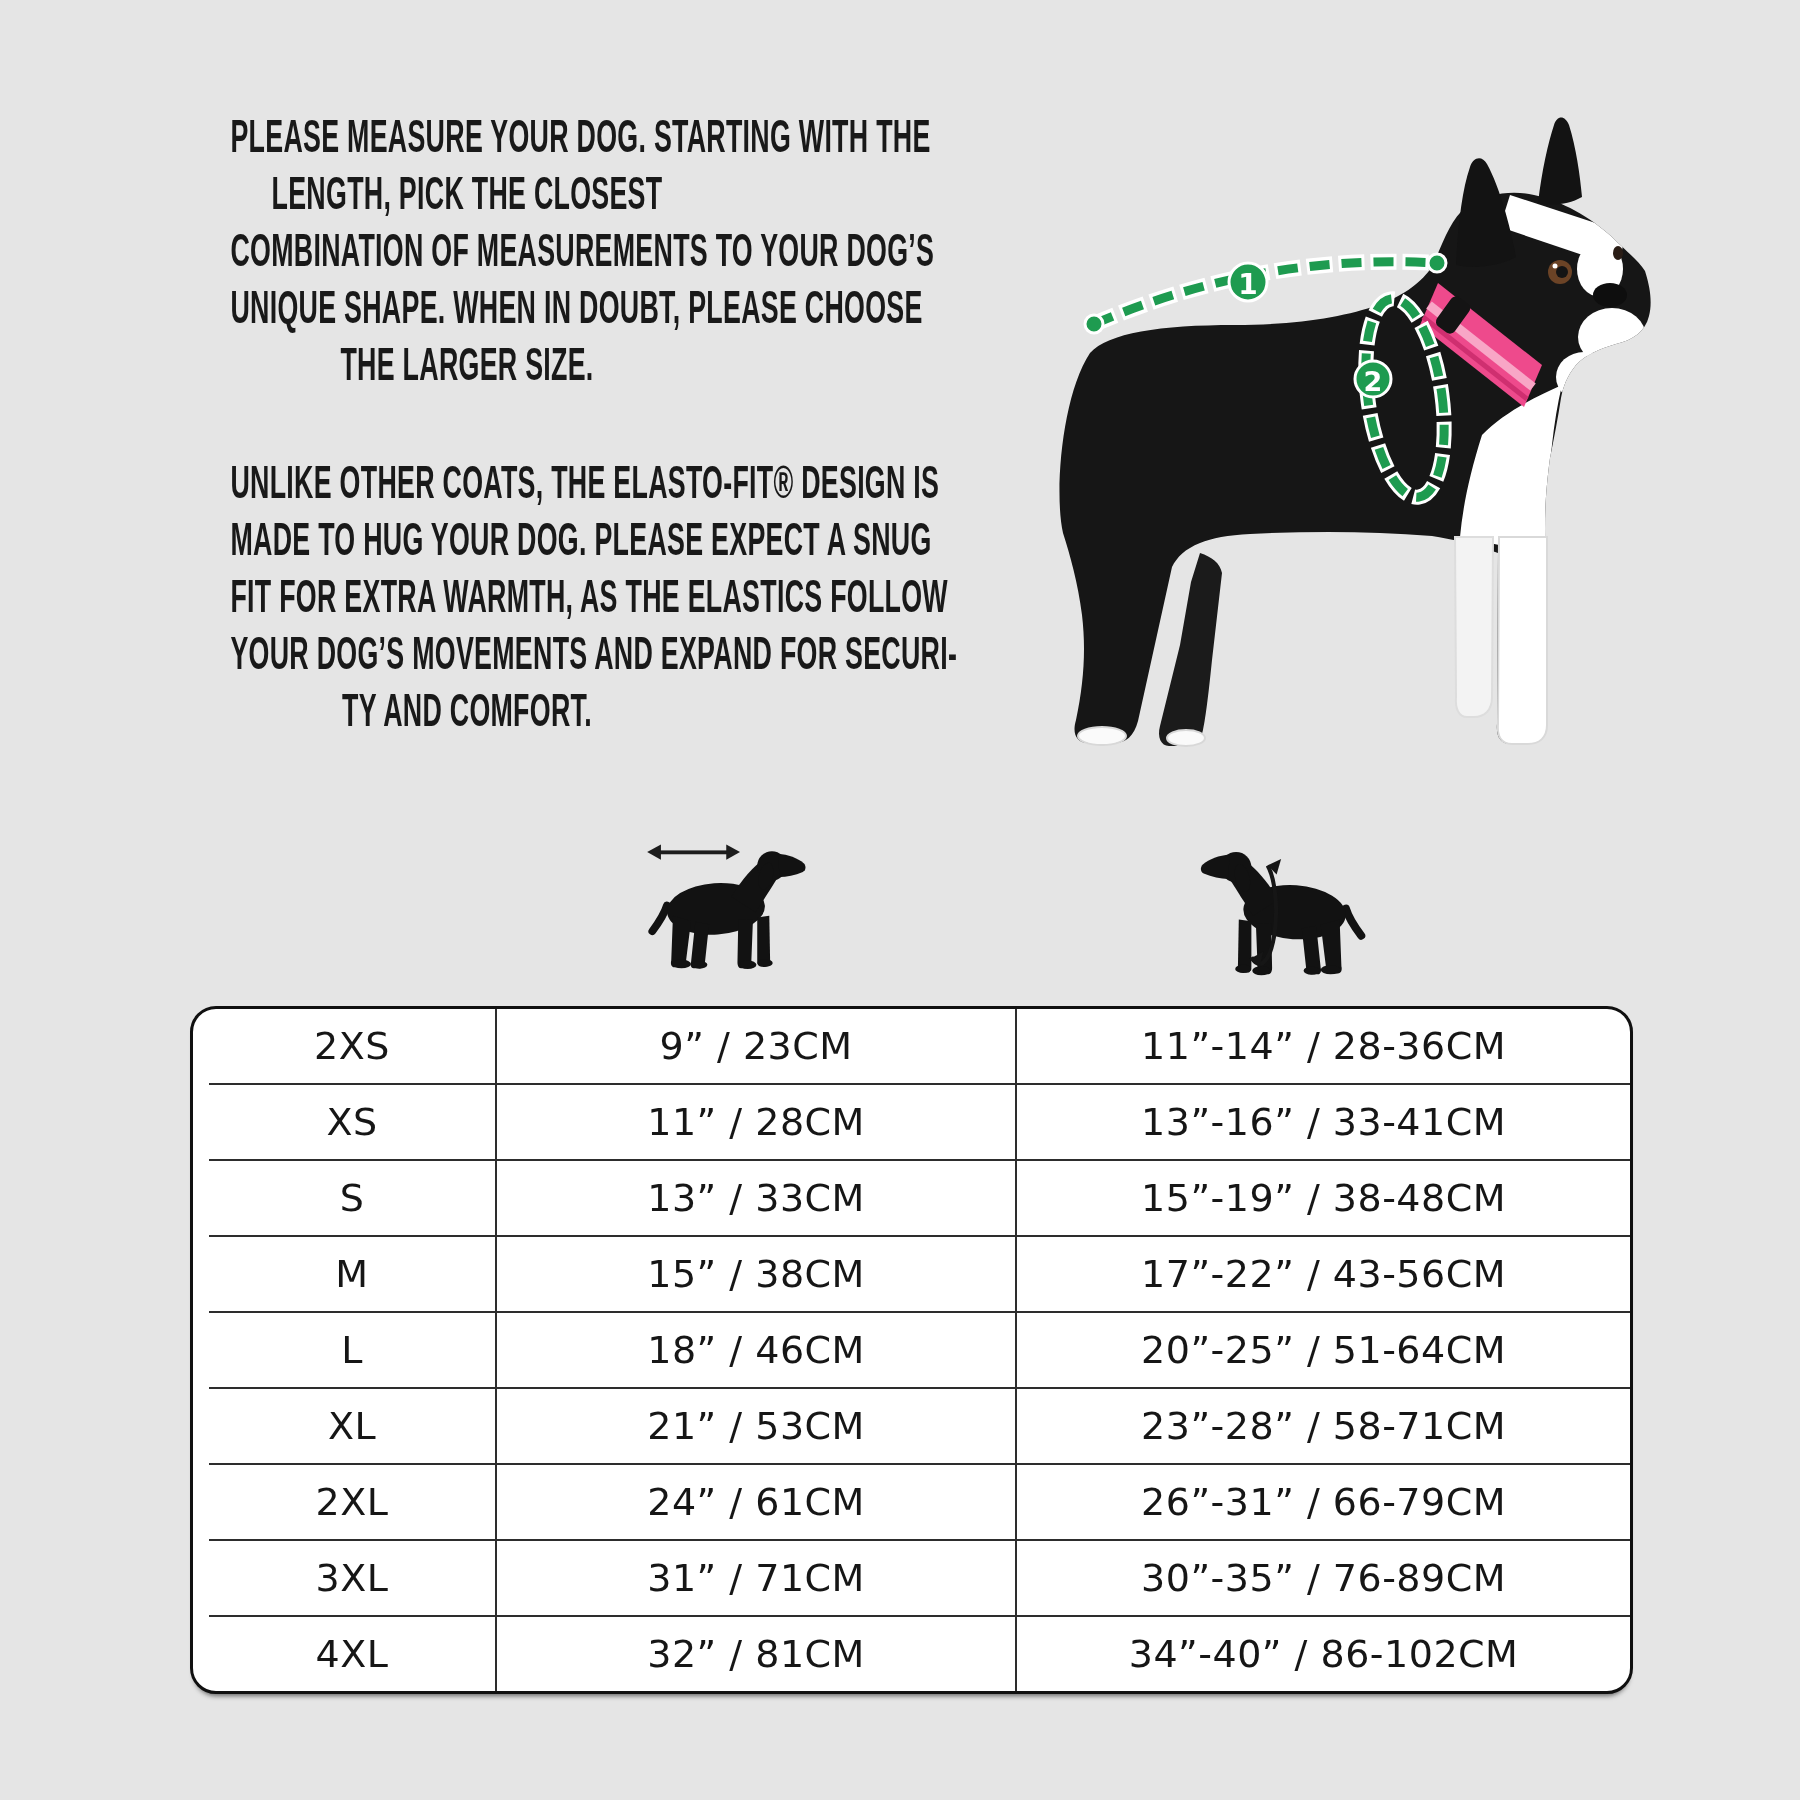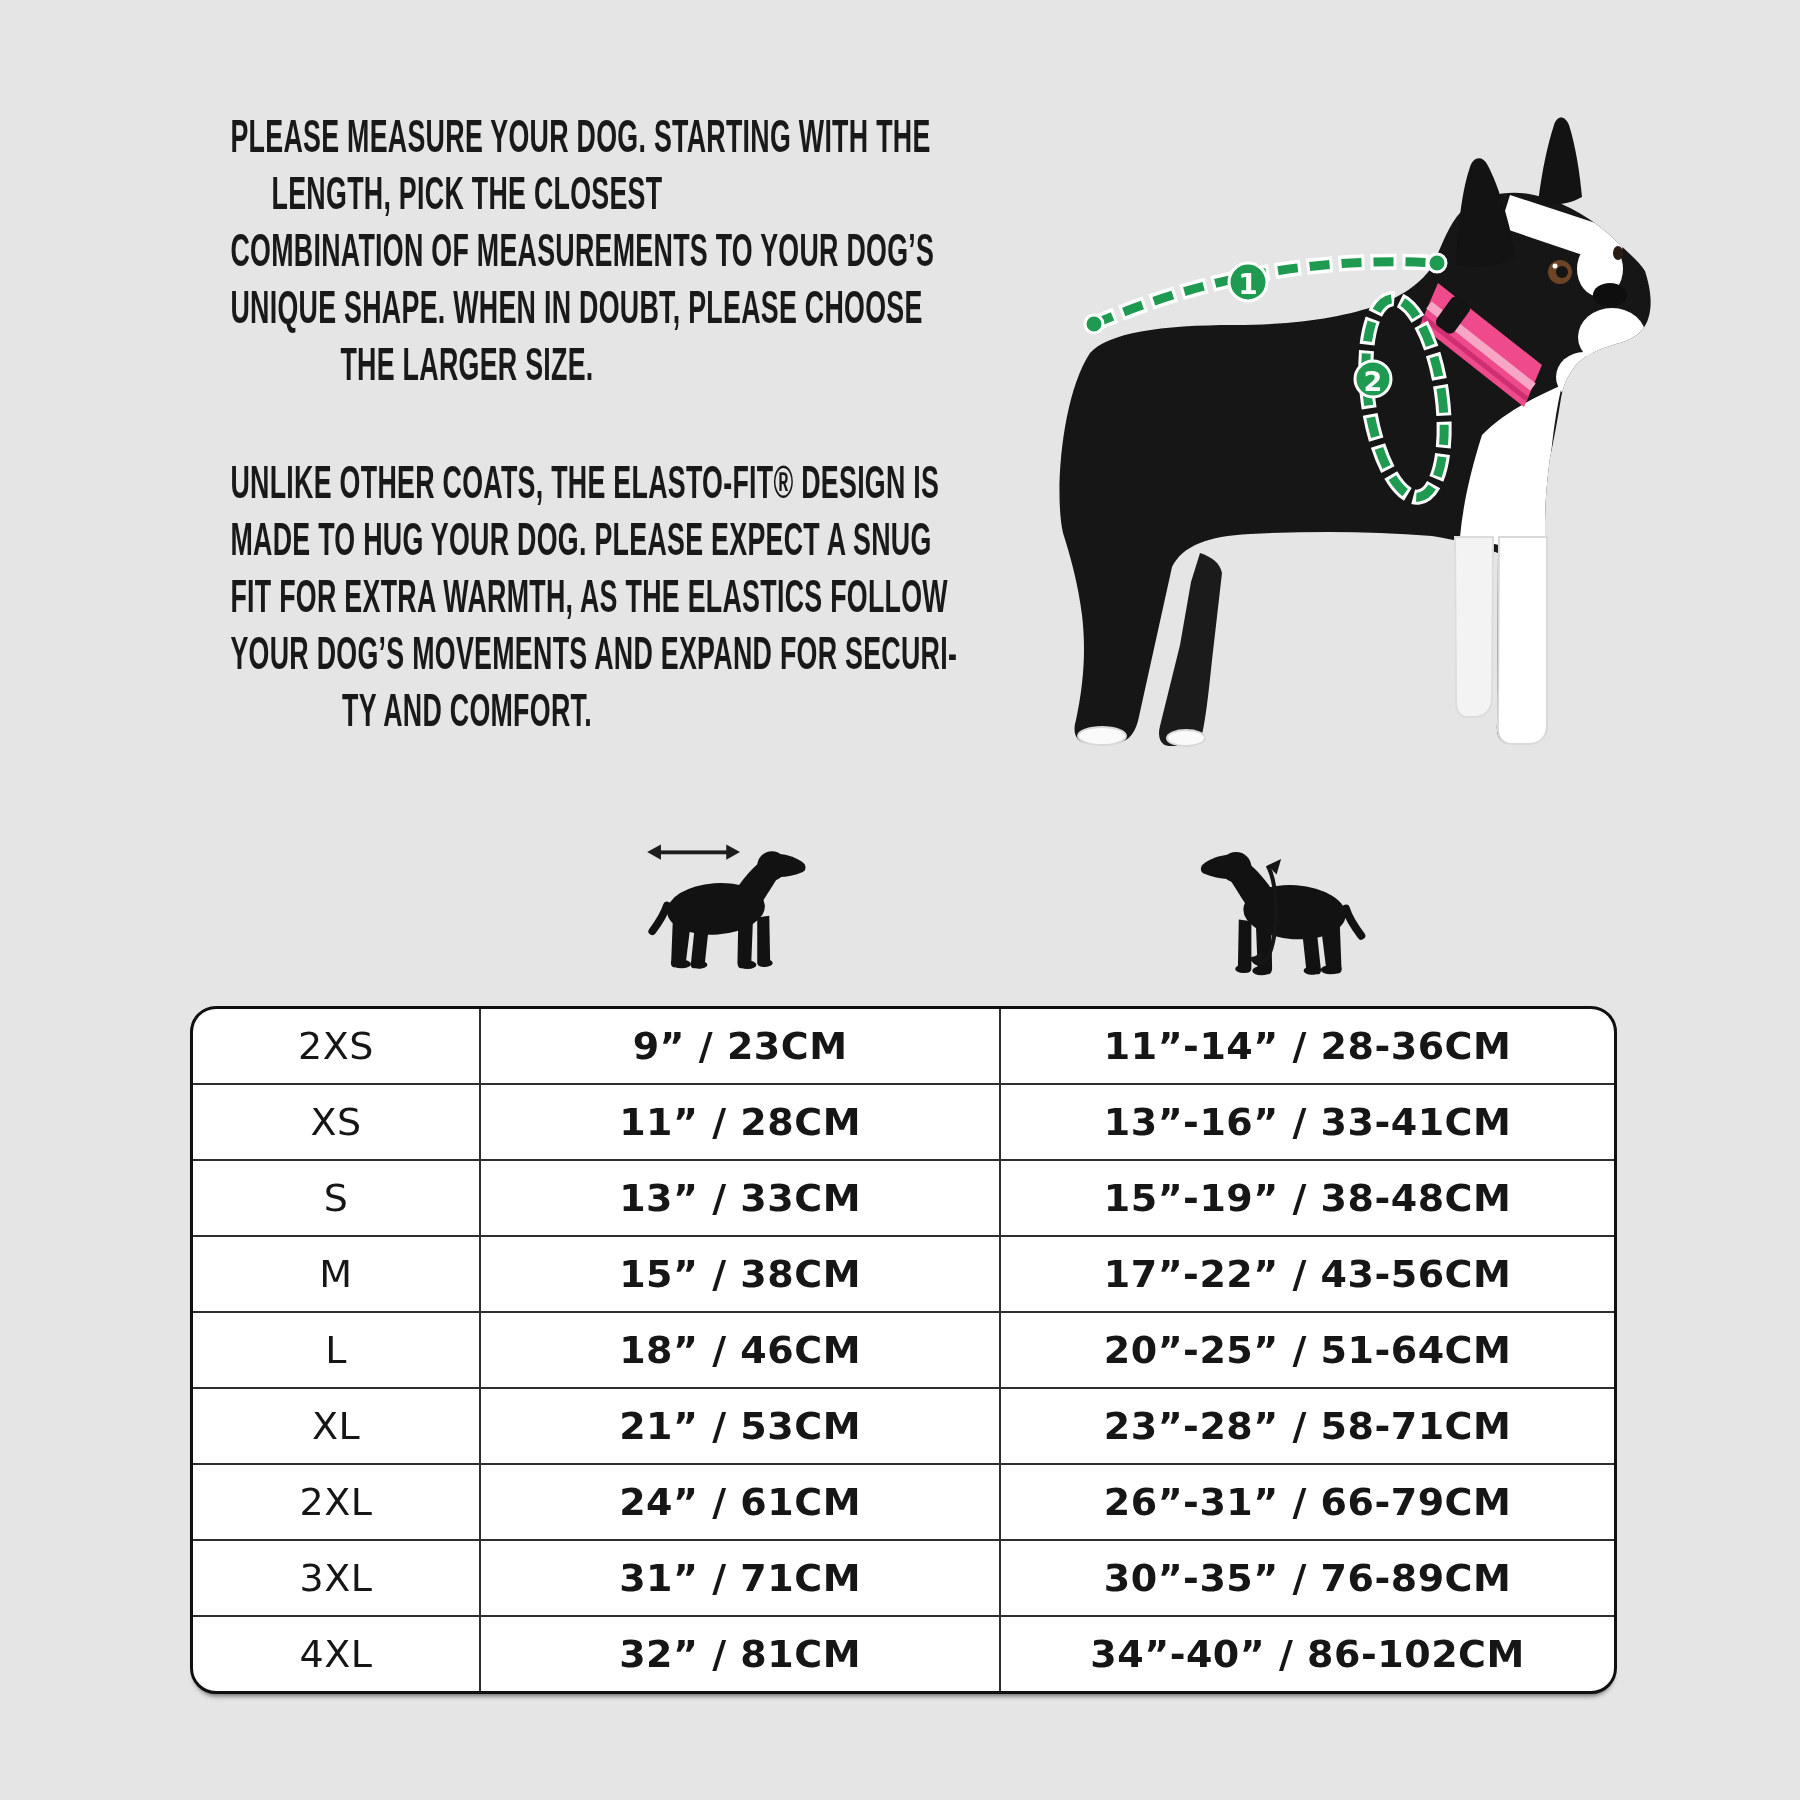--- a/index.html
+++ b/index.html
@@ -13,27 +13,27 @@
   .para.second{margin-top:61px;}
 
   
   .photo{position:absolute;left:950px;top:85px;width:750px;height:665px;}
   .legend-length{position:absolute;left:642px;top:833px;width:172px;height:138px;}
   .legend-girth{position:absolute;left:1192px;top:833px;width:180px;height:144px;}
 
   
   .table-wrap{position:absolute;left:190px;top:1006px;width:1421px;background:#fff;
               border:3px solid #101010;border-radius:26px;overflow:hidden;
-              box-shadow:0 6px 5px -4px rgba(0,0,0,0.55);}
+              box-shadow:0 6px 5px -4px rgba(0,0,0,0.55);padding-left:16px;}
   table.sizes{width:100%;border-collapse:collapse;}
   table.sizes td{height:72px;text-align:center;vertical-align:middle;
                  font-family:"DejaVu Sans","Liberation Sans",sans-serif;
                  font-size:38px;color:#161616;letter-spacing:0.5px;}
   table.sizes tr + tr td{border-top:2px solid #2d2d2d;text-align:center;}
-  table.sizes td + td{border-left:2px solid #2d2d2d;font-weight:bold;}
+  table.sizes td + td{border-left:2px solid #2d2d2d;}
 
   .badge-num{font-family:"DejaVu Sans",sans-serif;font-weight:bold;fill:#ffffff;}
 </style>
 </head>
 <body>
 
 <div class="page">
 
   <section class="intro">
     <div class="para">

